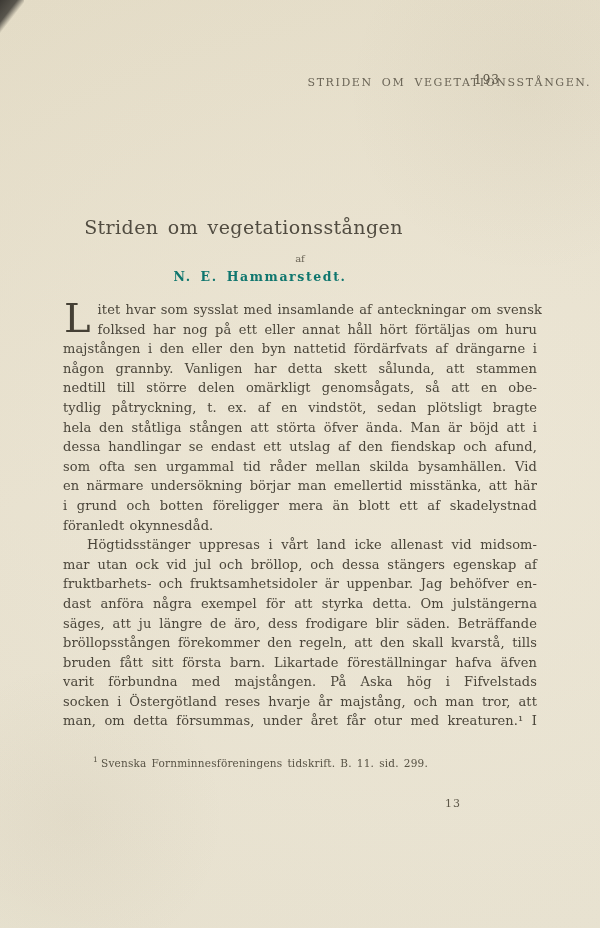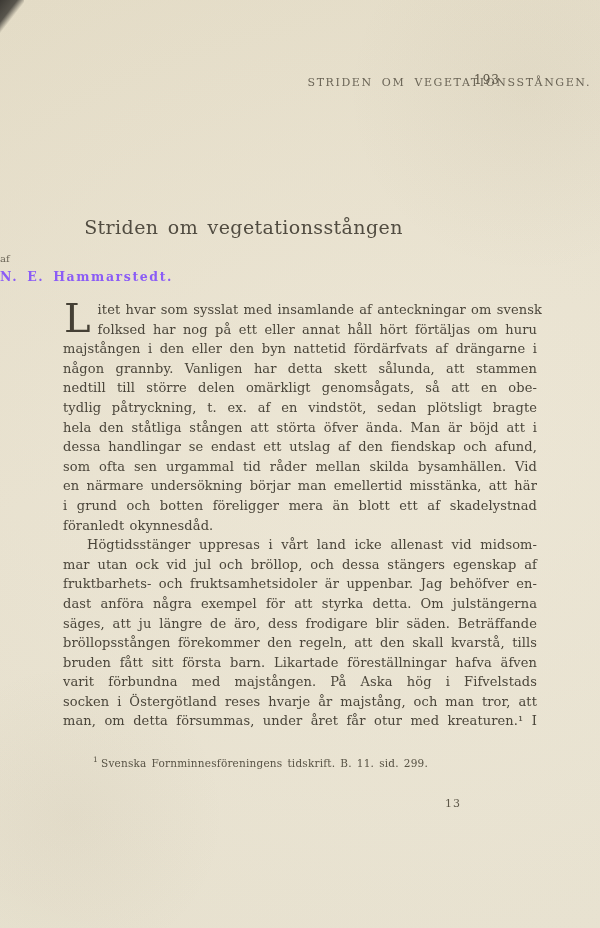--- a/index.html
+++ b/index.html
@@ -43,28 +43,29 @@
     color: #5d5748;
   }
   .title {
     position: absolute; top: 216px; left: 0; width: 487px;
     text-align: center;
     font-size: 19px; letter-spacing: 0.4px; word-spacing: 3px;
     color: #514c41;
   }
   .byline {
     position: absolute; top: 253px; left: 0; width: 600px;
-    text-align: left;
+    text-align: center;
     font-size: 10px;
     color: var(--ink-faded);
   }
   .author {
     position: absolute; top: 269px; left: 0; width: 520px;
+    text-align: center;
     font-size: 12.5px; font-weight: bold; letter-spacing: 1.6px; word-spacing: 3px;
-    color: #8b5cf6;
+    color: #0f766e;
   }
   .body-text {
     position: absolute; top: 300px; left: 63px; width: 474px;
     font-size: 13px;
     color: var(--ink);
   }
   .para { display: block; }
   .line {
     height: 19.6px; line-height: 19.6px;
     text-align: justify; text-align-last: justify;

